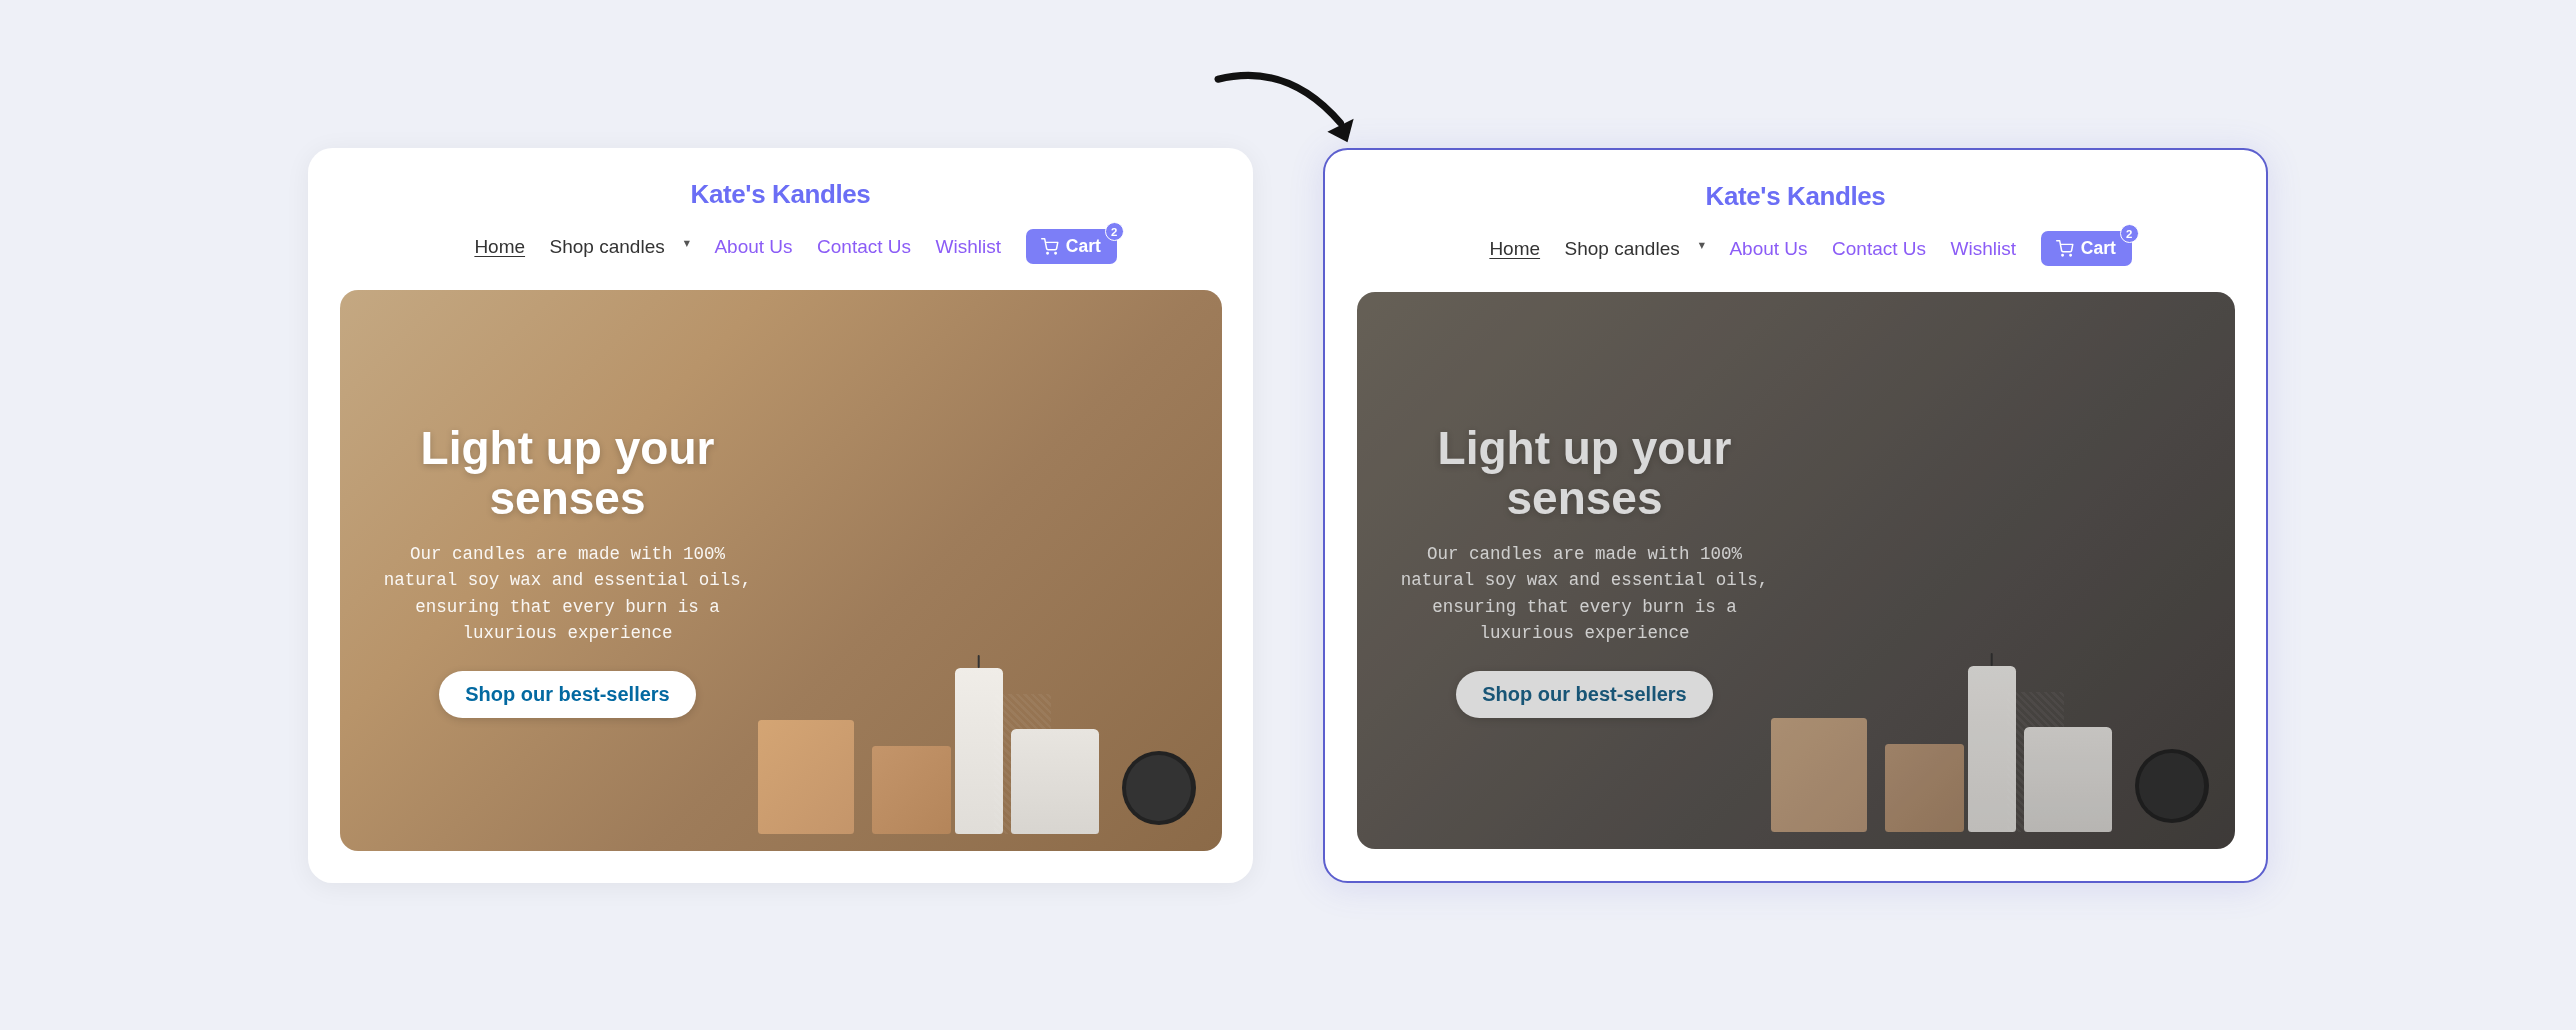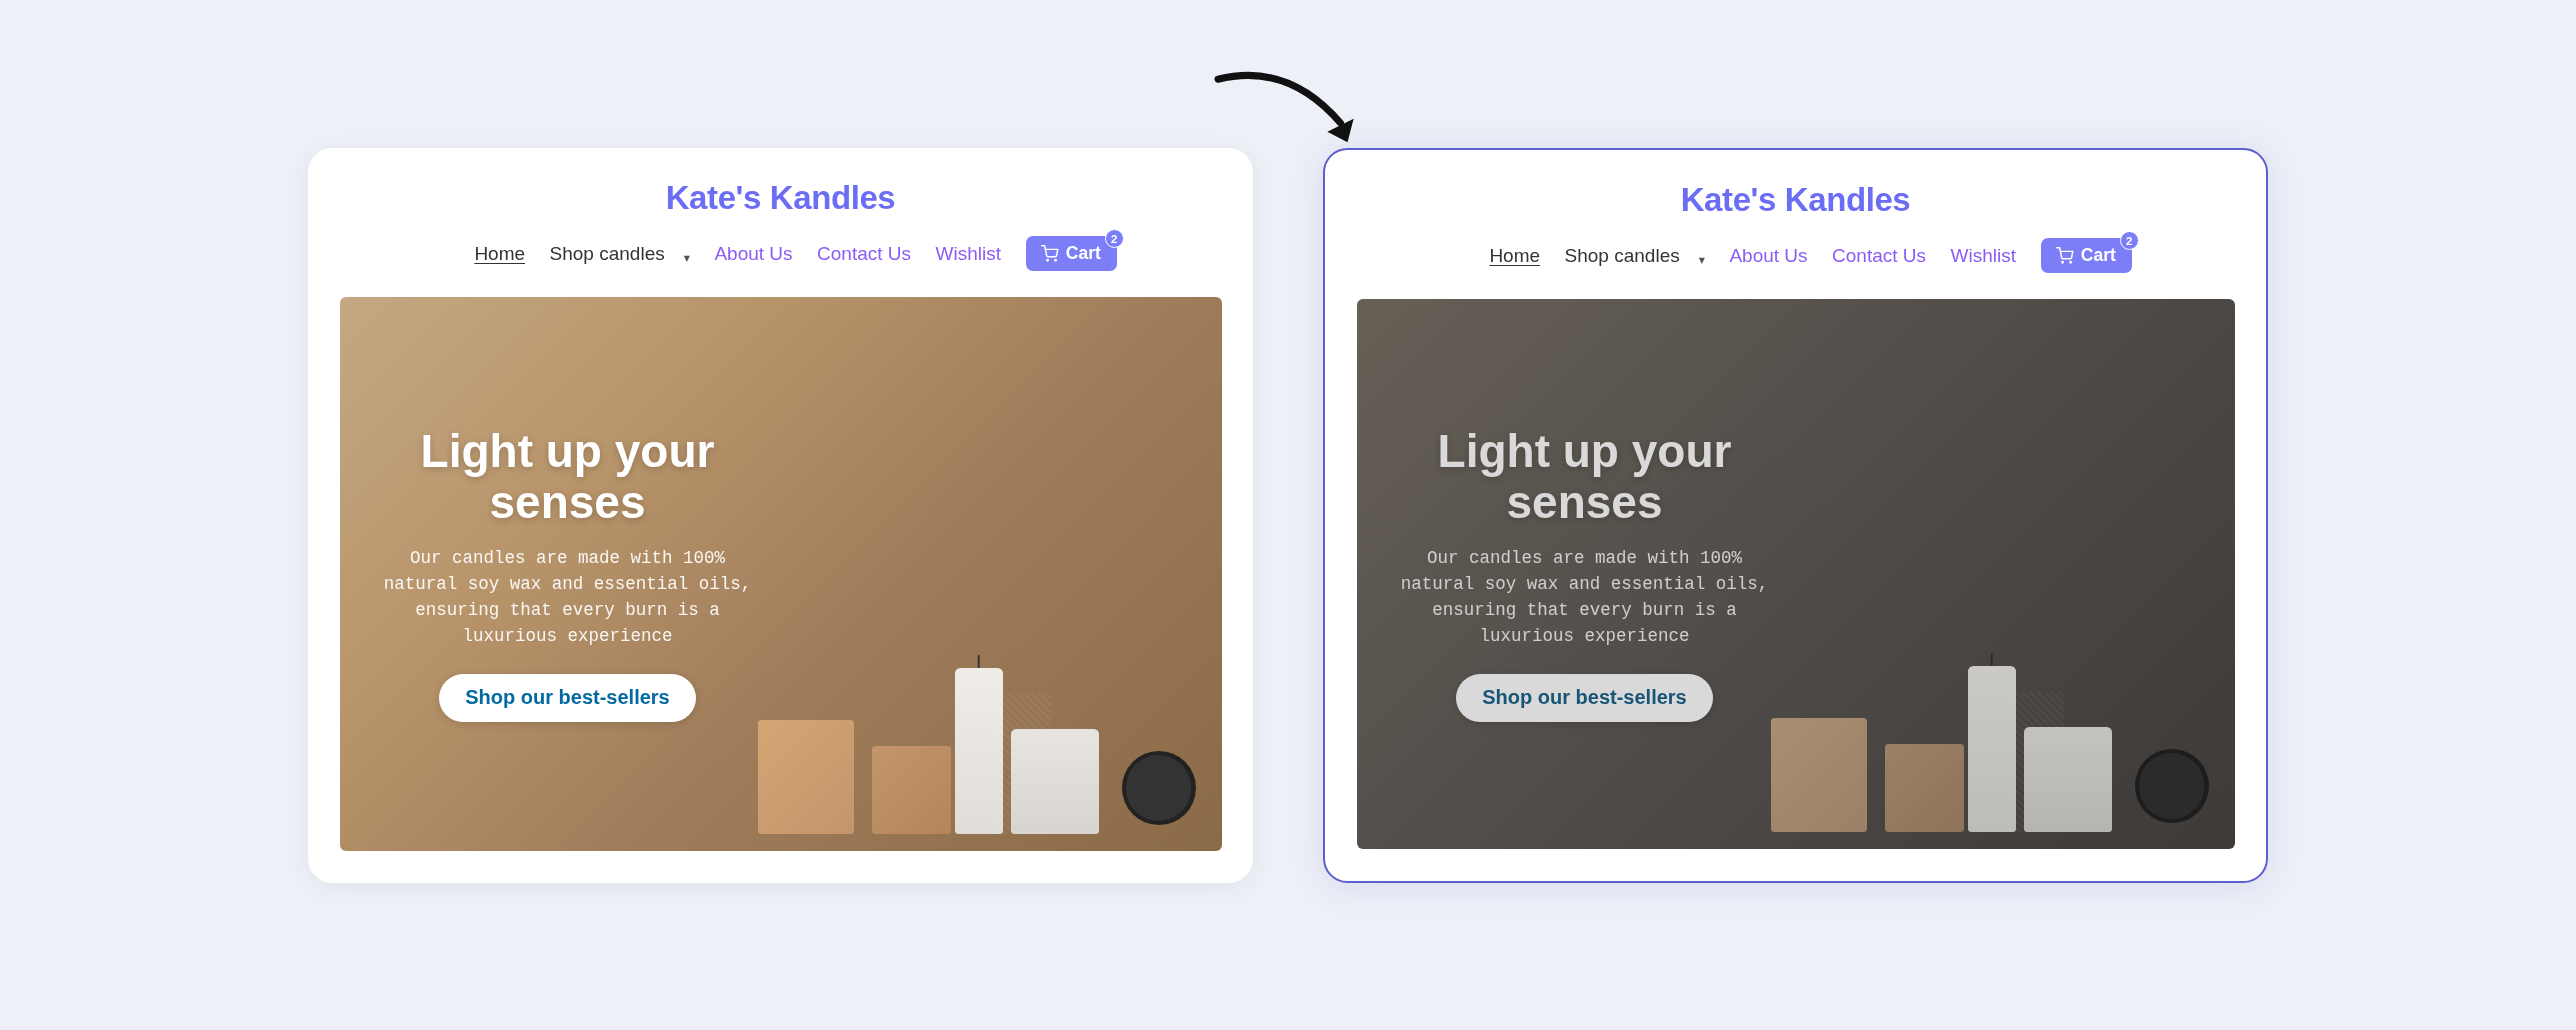--- a/index.html
+++ b/index.html
@@ -47,21 +47,21 @@
       flex-shrink: 0;
     }
 
     .card.highlighted {
       border: 2.6px solid #5c5fce;
       box-shadow: 0 3.5px 35px rgba(92, 95, 206, 0.15);
     }
 
     
     .brand-title {
-      font-size: 33px;
+      font-size: 26px;
       font-weight: 800;
       color: #6b6ef5;
       margin-bottom: 19px;
       letter-spacing: -0.4px;
     }
 
     
     .nav {
       display: flex;
       align-items: center;
@@ -78,21 +78,21 @@
 
     .nav-link.active {
       color: #333;
       text-decoration: underline;
       text-underline-offset: 2.6px;
       margin-left: 30px;
     }
 
     .nav-dropdown {
       display: flex;
-      align-items: flex-end;
+      align-items: flex-start;
       gap: 19px;
       color: #333;
       cursor: pointer;
     }
 
     .nav-dropdown .chevron {
       font-size: 12.3px;
       color: #555;
     }
 
@@ -130,21 +130,21 @@
 
     .cart-icon-svg {
       width: 17.5px;
       height: 17.5px;
     }
 
     
     .hero-banner {
       width: 100%;
       flex: 1;
-      border-radius: 6px;
+      border-radius: 18px;
       overflow: hidden;
       position: relative;
       display: flex;
       align-items: center;
     }
 
     .hero-banner.original {
       background: linear-gradient(135deg, #c4a882 0%, #b8946a 30%, #9e7c5a 60%, #8b6a48 100%);
     }
 

